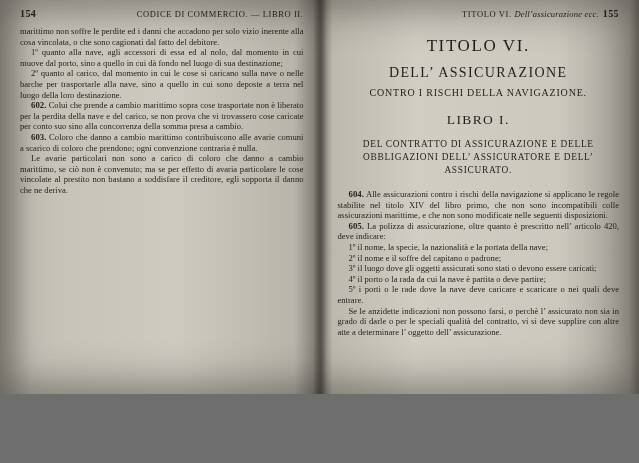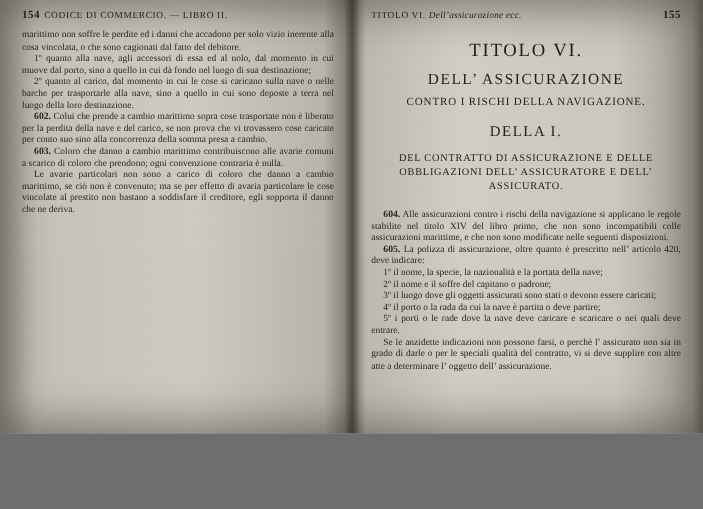--- a/index.html
+++ b/index.html
@@ -63,21 +63,21 @@
     color: #24211d;
     margin-bottom: 6px;
     height: 12px;
   }
   .runhead .folio {
     font-size: 10px;
     font-weight: bold;
   }
   .runhead .title {
     flex: 1;
-    text-align: left;
+    text-align: right;
     text-transform: uppercase;
     font-size: 8.5px;
     letter-spacing: 0.6px;
   }
   .runhead .title .ital {
     text-transform: none;
     font-style: italic;
     letter-spacing: 0.2px;
   }
   .runhead.left-head .folio { margin-right: 4px; }
@@ -178,21 +178,21 @@
     <div class="leaf right">
       <div class="runhead right-head">
         <span class="title"><span>TITOLO VI.</span> <span class="ital">Dell’assicurazione ecc.</span></span>
         <span class="folio">155</span>
       </div>
 
       <div class="big-title">TITOLO VI.</div>
       <div class="sub1">DELL’ ASSICURAZIONE</div>
       <div class="sub2">CONTRO I RISCHI DELLA NAVIGAZIONE.</div>
 
-      <div class="capo">DELLA I.</div>
+      <div class="capo">LIBRO I.</div>
       <div class="chapsub">DEL CONTRATTO DI ASSICURAZIONE E DELLE OBBLIGAZIONI DELL’ ASSICURATORE E DELL’ ASSICURATO.</div>
 
       <div class="col">
         <p><span class="num">604.</span> <span>Alle assicurazioni contro i rischi della navigazione si applicano le regole stabilite nel titolo XIV del libro primo, che non sono incompatibili colle assicurazioni marittime, e che non sono modificate nelle seguenti disposizioni.</span></p>
         <p><span class="num">605.</span> <span>La polizza di assicurazione, oltre quanto è prescritto nell’ articolo 420, deve indicare:</span></p>
         <p><span>1º il nome, la specie, la nazionalità e la portata della nave;</span></p>
         <p><span>2º il nome e il soffre del capitano o padrone;</span></p>
         <p><span>3º il luogo dove gli oggetti assicurati sono stati o devono essere caricati;</span></p>
         <p><span>4º il porto o la rada da cui la nave è partita o deve partire;</span></p>
         <p><span>5º i porti o le rade dove la nave deve caricare e scaricare o nei quali deve entrare.</span></p>

